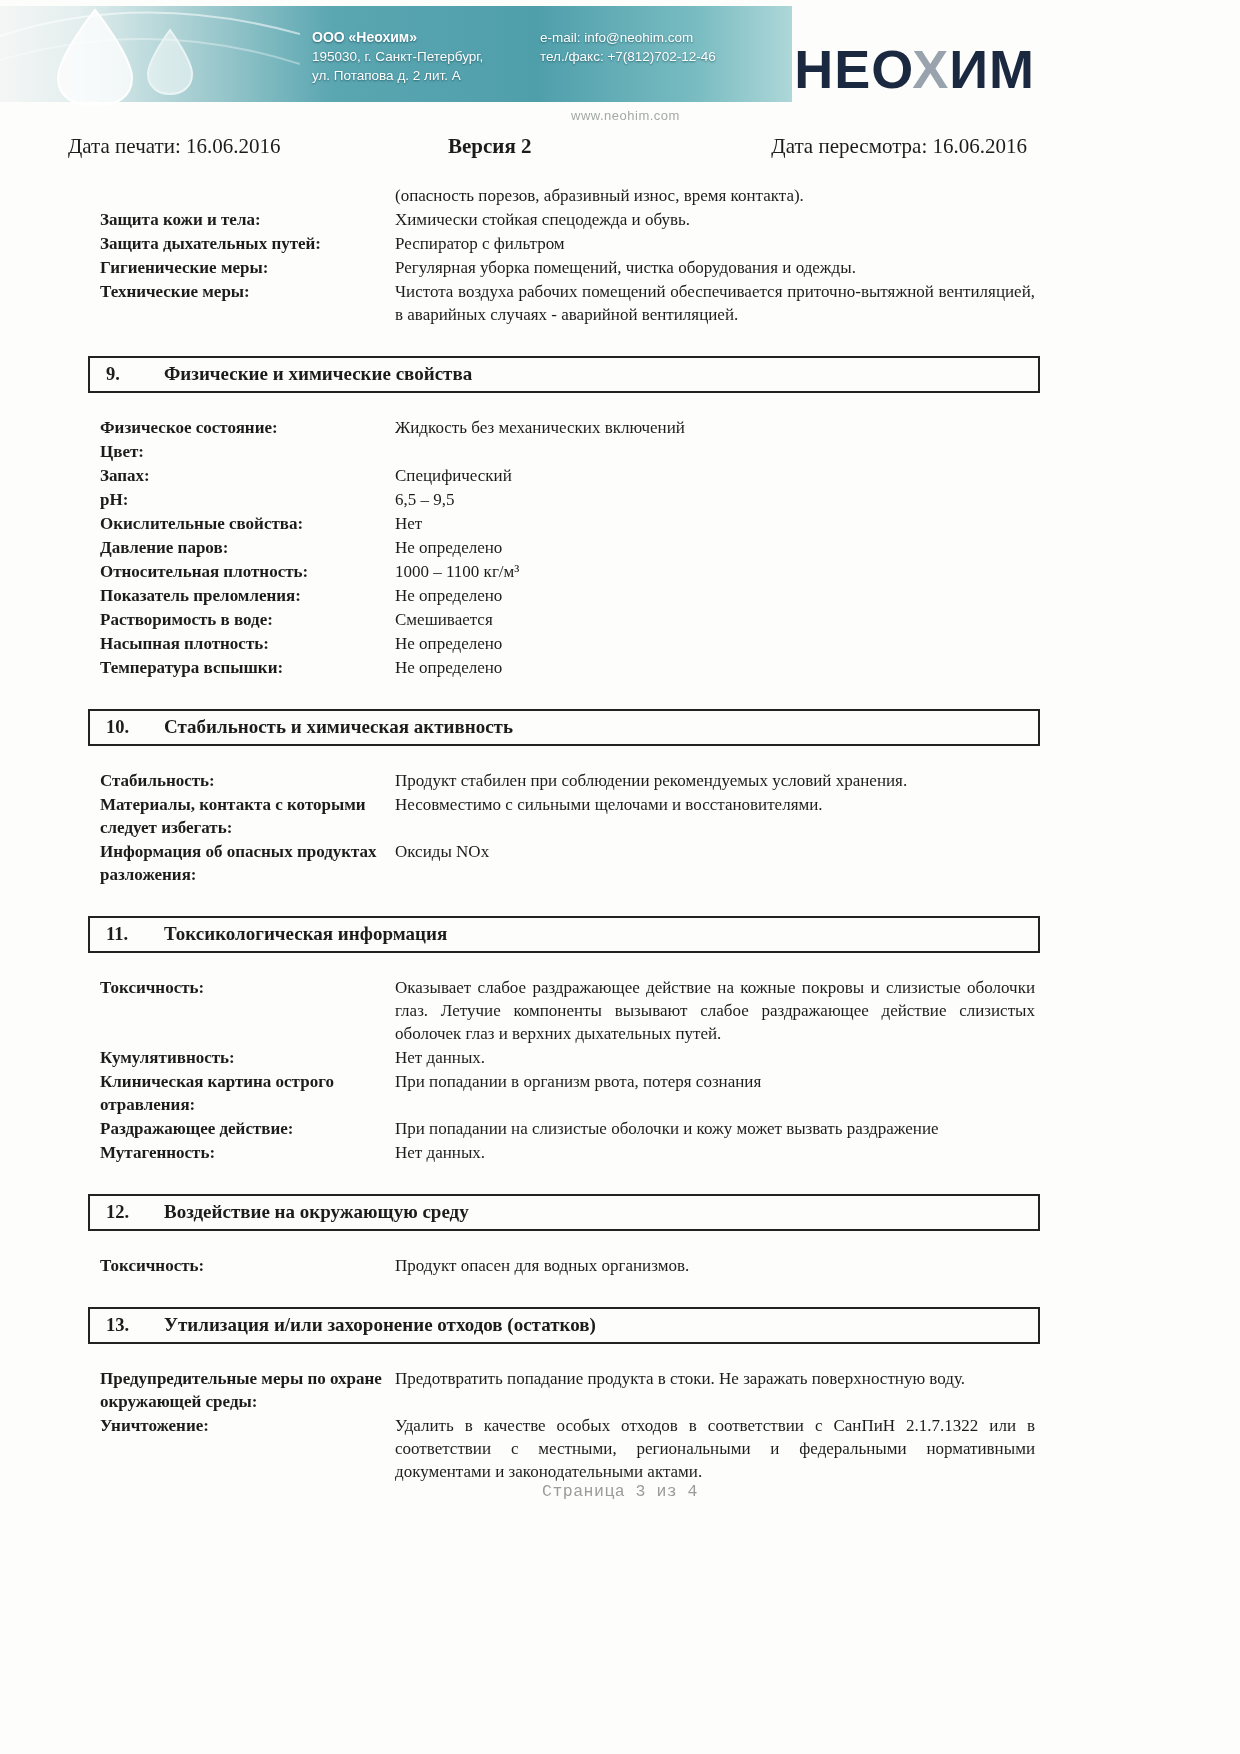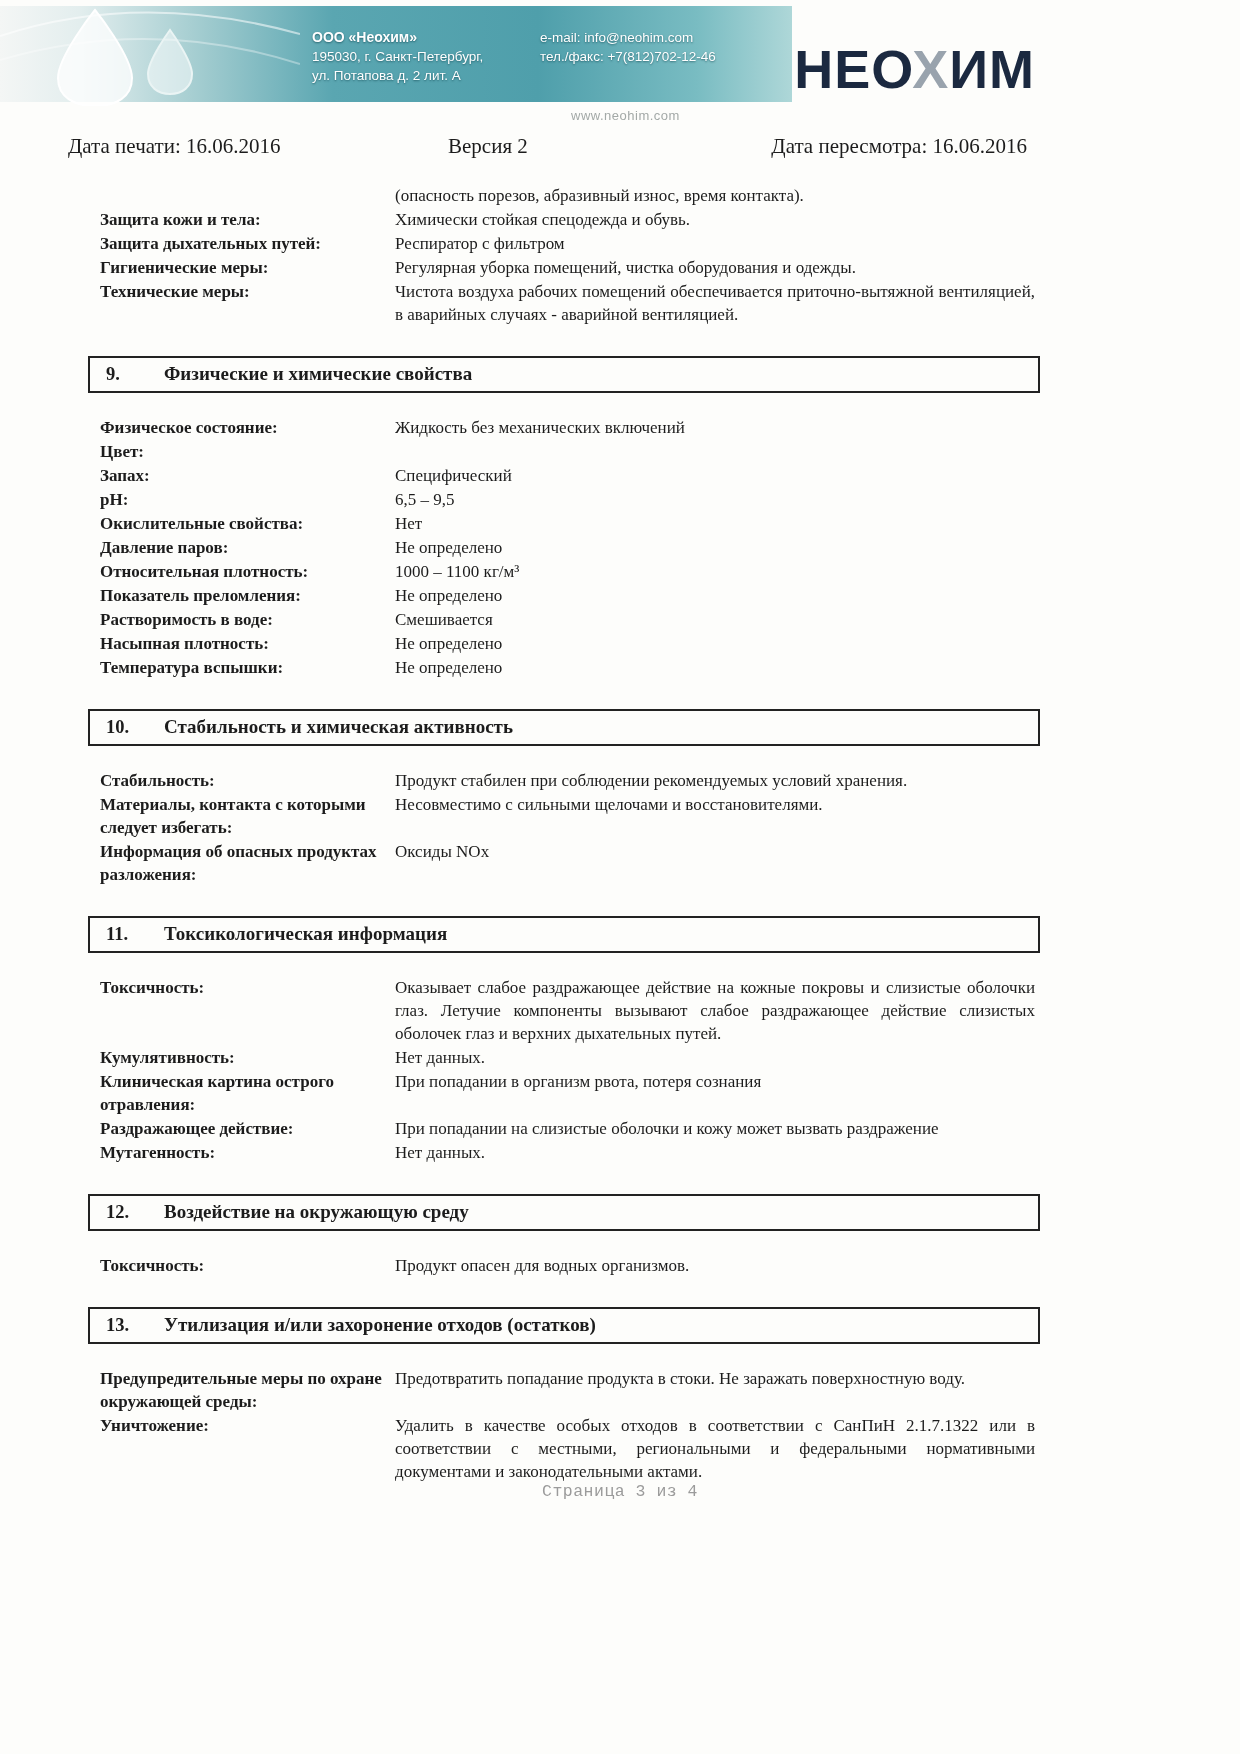--- a/index.html
+++ b/index.html
@@ -29,21 +29,21 @@
     font-family:"Liberation Sans",sans-serif;font-weight:bold;font-size:54px;
     letter-spacing:1px;color:#1b2940;white-space:nowrap;
   }
   .logo-x{color:#99a3ad;}
   .website{
     position:absolute;left:0;right:0;top:108px;text-align:center;
     font-family:"Liberation Sans",sans-serif;font-size:13px;color:#a3a9a7;letter-spacing:.5px;margin-left:11px;
   }
   .dates{position:absolute;left:0;right:0;top:134px;height:28px;font-size:21px;margin-left:13px;}
   .date-left{position:absolute;left:55px;}
-  .date-mid{position:absolute;left:435px;}
+  .date-mid{position:absolute;left:435px;font-weight:bold;}
   .date-right{position:absolute;right:213px;}
 
   
   .content{padding-top:12px;}
   .cont-lead{margin:0 205px 1px 395px;font-size:17px;line-height:23px;}
   .prop-row{
     display:grid;grid-template-columns:295px 640px;
     margin:0 205px 1px 100px;font-size:17px;line-height:23px;
   }
   .prop-row.gap{margin-top:28px;}

